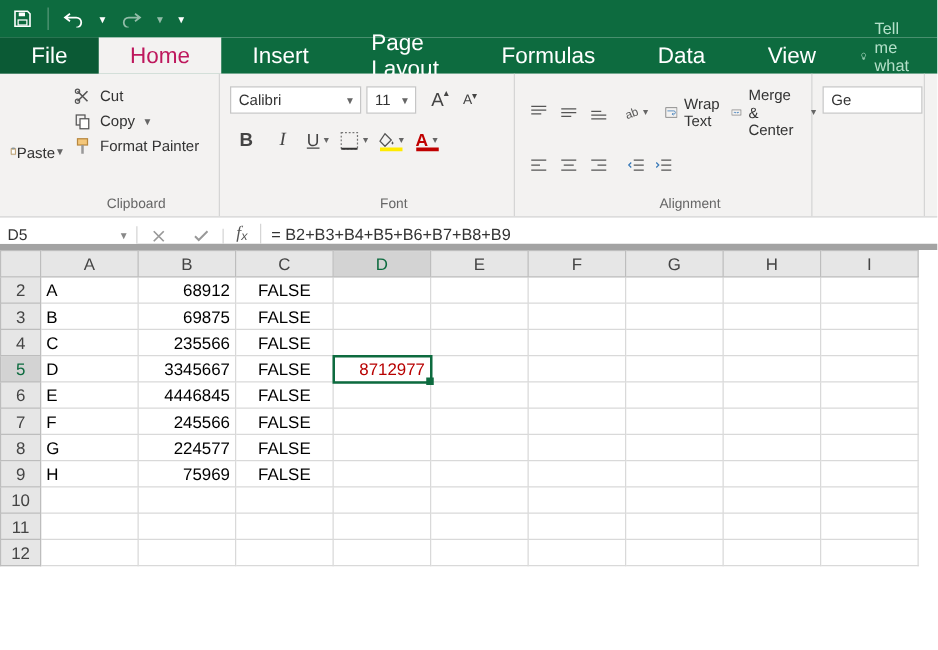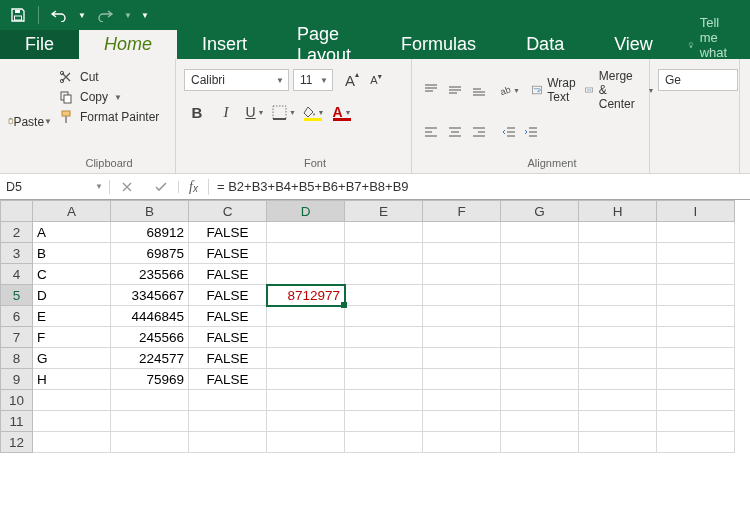--- a/index.html
+++ b/index.html
@@ -6,21 +6,21 @@
 body { background: #fff; width: 750px; height: 520px; overflow: hidden; font-size: 13px; }
 
 .titlebar { background: #0d6b3f; height: 30px; display: flex; align-items: center; padding: 0 6px; gap: 5px; }
 .titlebar .tb-btn { width: 24px; height: 24px; display: flex; align-items: center; justify-content: center; color: #fff; cursor: pointer; }
 .titlebar .tb-btn svg { fill: #fff; }
 .qat-sep { width: 1px; height: 18px; background: rgba(255,255,255,0.3); margin: 0 3px; }
 
 .menubar { background: #0d6b3f; height: 29px; display: flex; align-items: stretch; }
 .menubar .tab { padding: 0 25px; color: #fff; display: flex; align-items: center; font-size: 18px; cursor: pointer; }
 .menubar .tab.file { background: #0b5a35; }
-.menubar .tab.active { background: #f3f2f1; color: #4d7c0f; font-weight: normal; font-style: italic; }
+.menubar .tab.active { background: #f3f2f1; color: #be185d; font-weight: normal; }
 .menubar .tell { margin-left: auto; display: flex; align-items: center; color: #b4e0c9; padding: 0 10px; gap: 6px; }
 
 .ribbon { background: #f3f2f1; height: 115px; border-bottom: 1px solid #d5d5d5; display: flex; position: relative; }
 .group { border-right: 1px solid #d5d5d5; padding: 4px 8px 0 8px; display: flex; flex-direction: column; position: relative; }
 .group-label { position: absolute; bottom: 4px; left: 0; right: 0; text-align: center; font-size: 11px; color: #666; margin-left: 43px; }
 
 .clip-group { width: 176px; display: flex; flex-direction: row; }
 .paste-big { width: 44px; display: flex; flex-direction: row; align-items: center; padding-top: 6px; cursor: pointer; }
 .paste-big .icon-board { width: 30px; height: 34px; }
 .paste-big .lbl { font-size: 12px; color: #333; margin-top: 2px; }
@@ -47,21 +47,21 @@
 
 .align-group { width: 238px; }
 .align-top { display: flex; align-items: center; margin-top: 6px; }
 .align-cluster { display: flex; gap: 2px; }
 .wrap-merge { display: flex; flex-direction: row; gap: 4px; margin-left: 12px; }
 .wm-row { display: flex; align-items: center; gap: 5px; font-size: 12px; color: #333; cursor: pointer; }
 .align-bot { display: flex; align-items: center; margin-top: 10px; }
 
 .num-group { padding-left: 8px; width: 90px; }
 
-.namebar { height: 26px; background: #fff; border-bottom: 1px solid #a3a3a3; display: flex; align-items: center; }
+.namebar { height: 26px; background: #fff; border-bottom: 5px solid #a3a3a3; display: flex; align-items: flex-end; }
 .namebox { width: 110px; border-right: 1px solid #d5d5d5; display: flex; align-items: center; padding: 0 6px; font-size: 12.5px; color: #333; background: #fff; }
 .namebox .dd { color: #888; font-size: 8px; margin-left: auto; }
 .fx-btns { display: flex; align-items: center; border-right: 1px solid #d5d5d5; }
 .fx-btn { width: 34px; display: flex; align-items: center; justify-content: center; color: #888; cursor: pointer; }
 .fx-label { width: 30px; display: flex; align-items: center; justify-content: center; font-style: italic; font-family: 'Times New Roman', serif; color: #555; font-size: 14px; border-right: 1px solid #d5d5d5; }
 .formula-input { flex: 1; padding: 0 8px; display: flex; align-items: center; font-size: 13px; color: #333; }
 
 .sheet { position: relative; }
 .grid { border-collapse: collapse; table-layout: fixed; }
 .grid th, .grid td { border: 1px solid #d9d9d9; font-size: 13.5px; font-weight: normal; height: 21px; }

